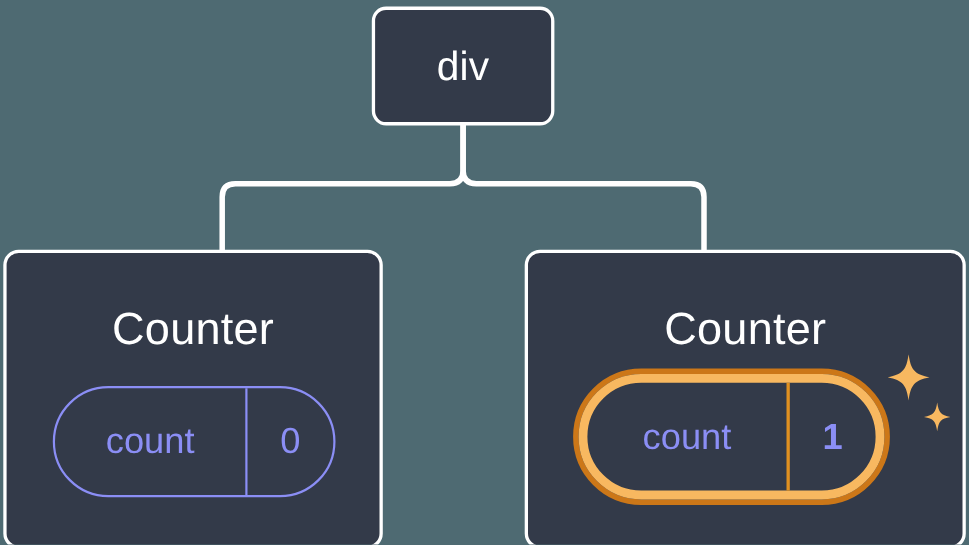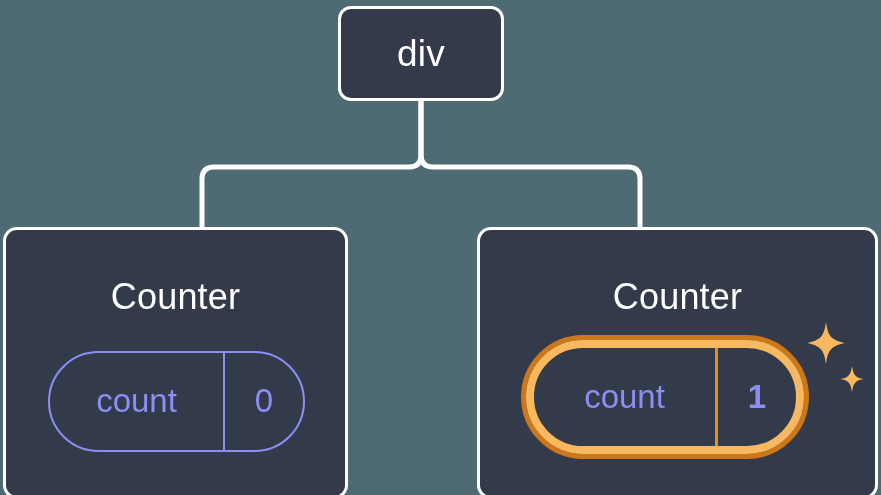--- a/index.html
+++ b/index.html
@@ -35,21 +35,21 @@
     border: 3px solid #ffffff;
     border-radius: 13px;
     display: flex;
     align-items: center;
     justify-content: center;
   }
   #div-node {
     left: 338px;
     top: 6px;
     width: 166px;
-    height: 95px;
+    height: 108px;
   }
   .node-label {
     color: #ffffff;
     font-size: 37px;
     letter-spacing: 0.2px;
     line-height: 1;
   }
 
   
   .card {
@@ -72,21 +72,21 @@
     width: 401px;
     height: 272px;
   }
   .card-title {
     position: absolute;
     top: 49px;
     left: 0;
     right: 0;
     text-align: center;
     color: #ffffff;
-    font-size: 36px;
+    font-size: 41px;
     line-height: 1;
     letter-spacing: 0.2px;
   }
 
   
   .pill {
     position: absolute;
     box-sizing: border-box;
     display: flex;
     align-items: stretch;

